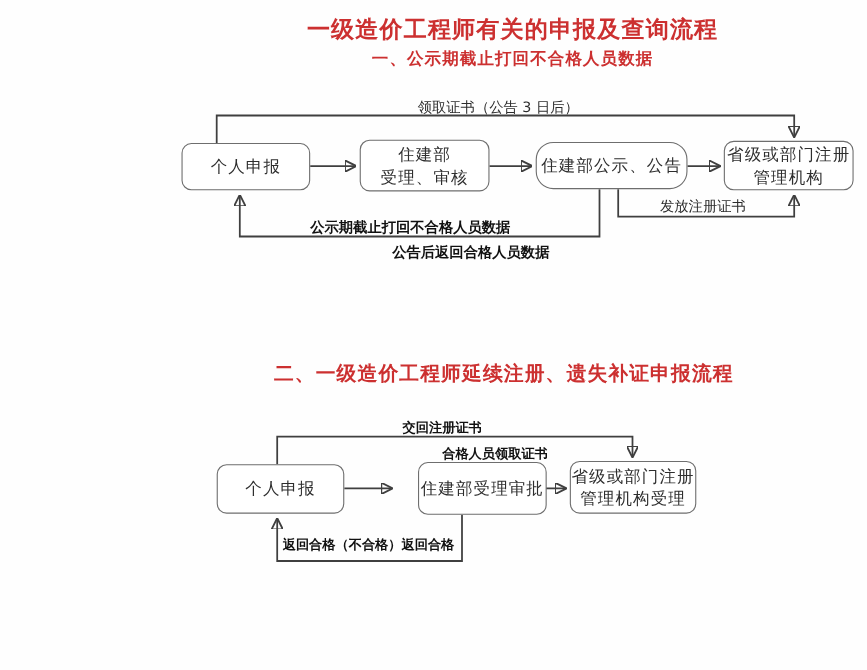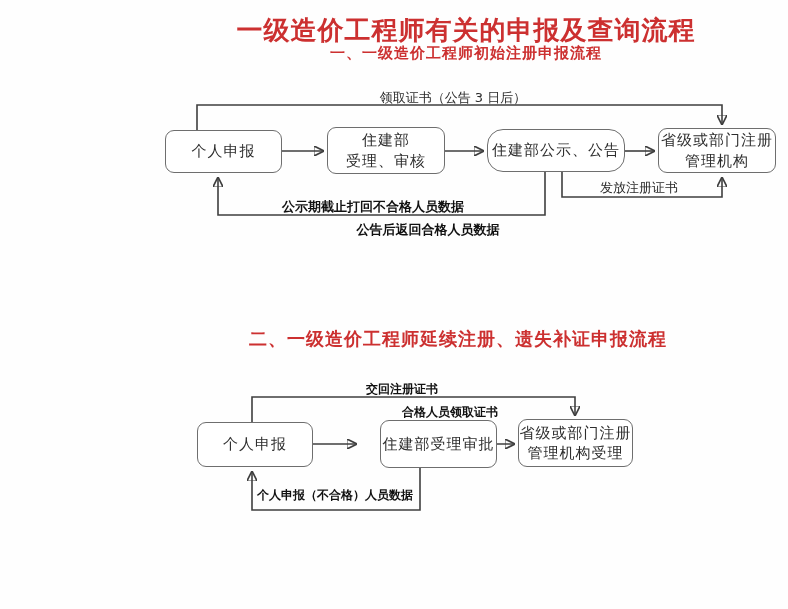--- a/index.html
+++ b/index.html
@@ -2,21 +2,21 @@
 <html><head>
 <meta charset="utf-8">
 <style>
   html,body{margin:0;padding:0;background:#ffffff;}
   #page{
     position:relative;width:788px;height:609px;background:#fefefe;overflow:hidden;
     font-family:"DejaVu Sans","Liberation Sans",sans-serif;
   }
   .abs{position:absolute;}
   .ctr{text-align:center;}
-  .title1{font-size:26px;font-weight:bold;letter-spacing:1px;}
+  .title1{font-size:21px;font-weight:bold;letter-spacing:1px;}
   .title2{font-size:15px;font-weight:bold;letter-spacing:1px;}
   .sectitle{font-size:18px;font-weight:bold;letter-spacing:1px;}
   .node{
     position:absolute;background:#ffffff;border:1.6px solid #6e6e6e;border-radius:9px;
     display:flex;flex-direction:column;align-items:center;justify-content:center;
     font-size:15px;color:#2e2e2e;line-height:1.35;letter-spacing:1px;box-sizing:border-box;
     z-index:2;
   }
   .edgelabel{font-size:13px;color:#2c2c2c;white-space:nowrap;z-index:3;}
   .edgelabel.bold{font-weight:bold;color:#111;}
@@ -24,21 +24,21 @@
   .caption{font-size:16px;color:#2c2c2c;letter-spacing:2px;}
   svg.wires{position:absolute;left:0;top:0;z-index:1;pointer-events:none;}
   svg.wires path{fill:none;stroke:#3f3f3f;stroke-width:1.6;}
 </style>
 </head>
 <body>
 
 <div id="page">
 
   <div class="abs ctr title1" style="left:144px;top:13px;width:644px;color:#cc3030;">一级造价工程师有关的申报及查询流程</div>
-  <div class="abs ctr title2" style="left:144px;top:44px;width:644px;color:#cc3030;">一、一级造价工程师初始注册申报流程</div>
+  <div class="abs ctr title2" style="left:144px;top:44px;width:644px;color:#cc3030;">一、公示期截止打回不合格人员数据</div>
 
   <svg class="wires" width="788" height="609" viewBox="0 0 788 609">
     <defs>
       <marker id="arr" viewBox="0 0 10 10" refX="9" refY="5" markerWidth="6.5" markerHeight="6.5" orient="auto">
         <path d="M0,0 L10,5 L0,10 Z" fill="#3f3f3f" stroke="none"></path>
       </marker>
     </defs>
 
     <path d="M282 151 H323" marker-end="url(#arr)"></path>
     <path d="M445 151 H483" marker-end="url(#arr)"></path>
@@ -81,15 +81,15 @@
   <div class="node" style="left:360px;top:420px;width:117px;height:48px;margin-left:20px;">
     <span>住建部受理审批</span>
   </div>
   <div class="node" style="left:518px;top:419px;width:115px;height:48px;">
     <span>省级或部门注册</span>
     <span>管理机构受理</span>
   </div>
 
   <div class="abs ctr edgelabel bold small" style="left:318px;top:381px;width:120px;text-align:right;">交回注册证书</div>
   <div class="abs ctr edgelabel bold small" style="left:388px;top:404px;width:124px;">合格人员领取证书</div>
-  <div class="abs ctr edgelabel bold small" style="left:253px;top:487px;width:164px;">个人申报（不合格）人员数据</div>
+  <div class="abs ctr edgelabel bold small" style="left:253px;top:487px;width:164px;">返回合格（不合格）返回合格</div>
 
 </div>
 
 </body></html>

